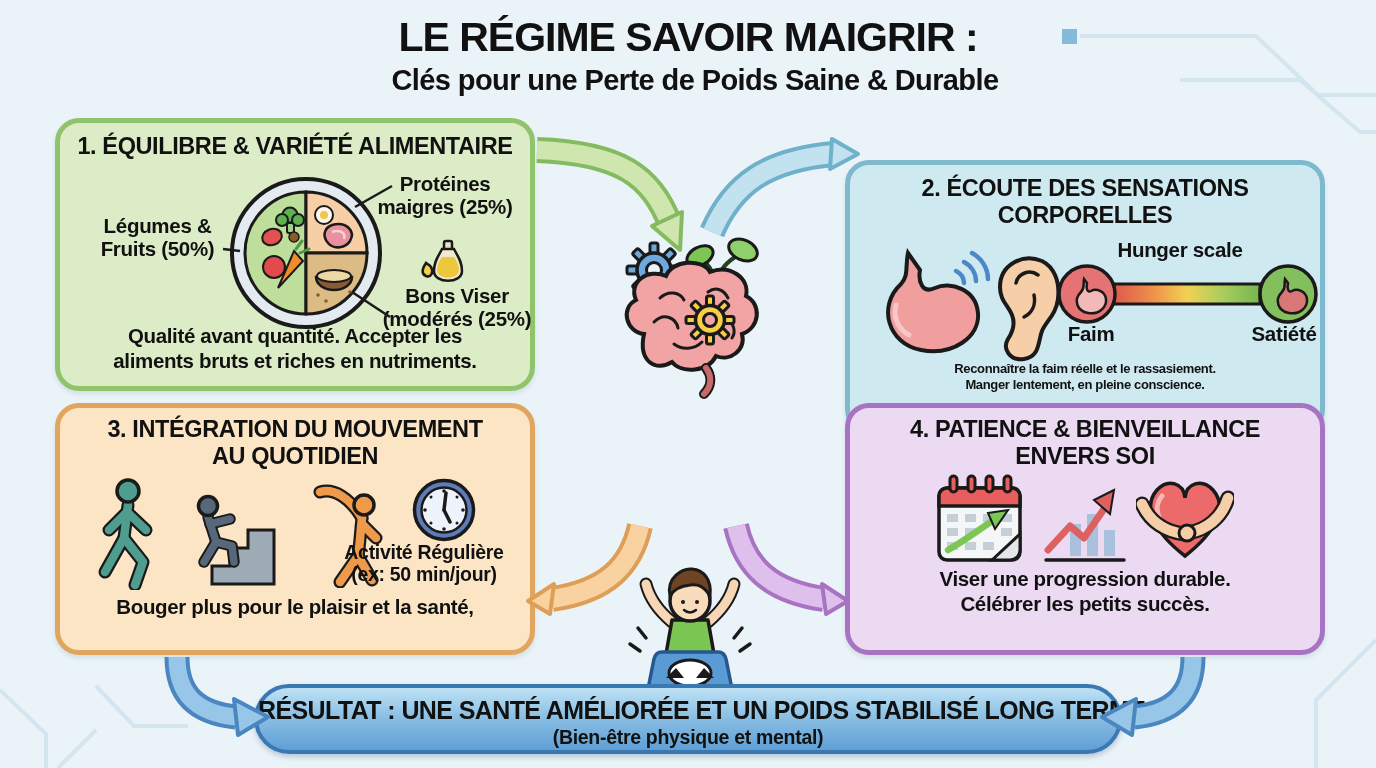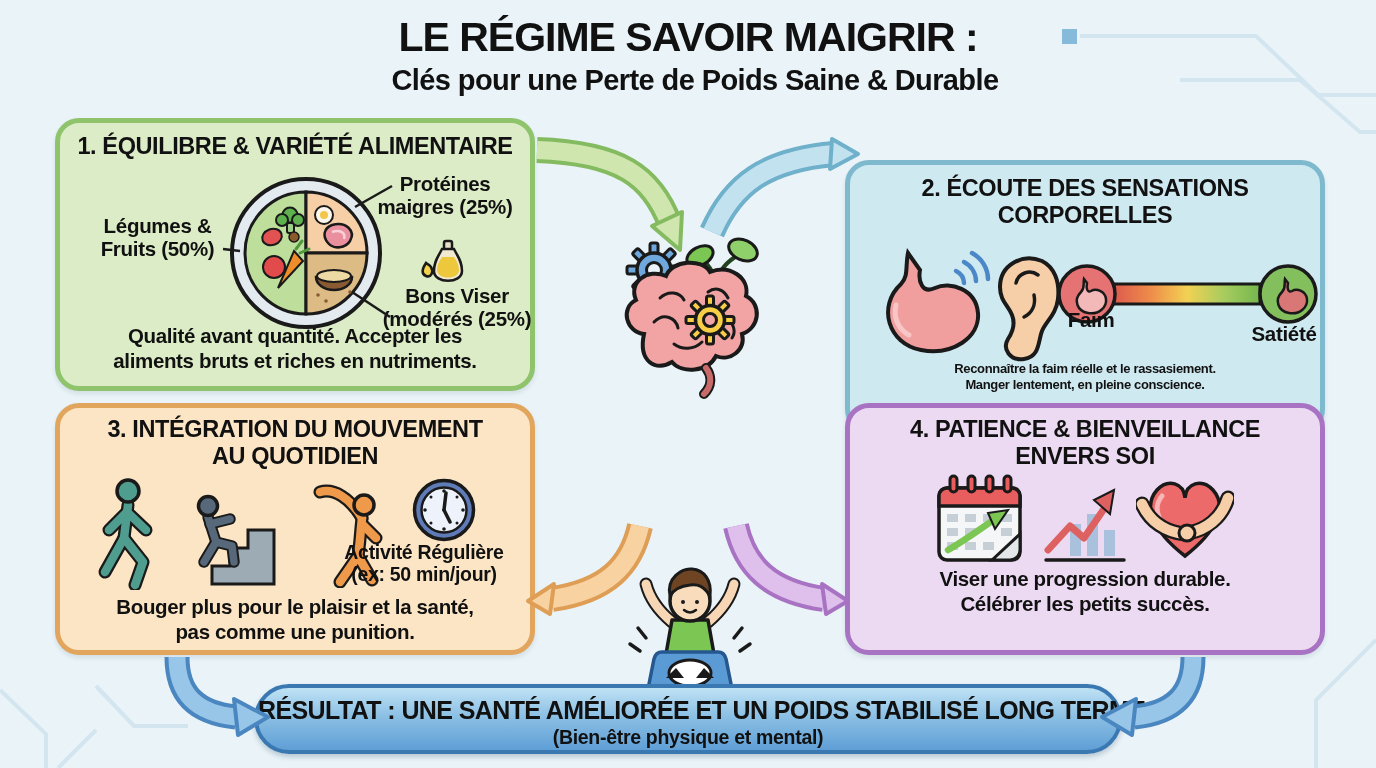--- a/index.html
+++ b/index.html
@@ -26,21 +26,21 @@
   #b1-lbl-pro{left:315px;top:50px;width:140px;}
   #b1-oil{position:absolute;left:358px;top:116px;}
   #b1-lbl-gras{left:322px;top:162px;width:150px;}
   #b1-body{left:12px;top:200px;width:446px;}
   
   #b2-title{top:10px;}
   #b2-stomach{position:absolute;left:14px;top:82px;}
   #b2-ear{position:absolute;left:138px;top:88px;}
   #b2-hs-title{left:212px;top:74px;width:236px;font-size:20.5px;}
   #b2-scale{position:absolute;left:206px;top:98px;}
-  #b2-faim{left:206px;top:144px;width:70px;}
+  #b2-faim{left:206px;top:158px;width:70px;}
   #b2-sat{left:384px;top:158px;width:100px;}
   #b2-body{left:6px;top:196px;width:458px;font-size:13px;}
   
   #b3-title{top:8px;}
   #b3-walk{position:absolute;left:28px;top:70px;}
   #b3-stairs{position:absolute;left:118px;top:78px;}
   #b3-stretch{position:absolute;left:248px;top:68px;}
   #b3-clock{position:absolute;left:352px;top:70px;}
   #b3-act{left:268px;top:134px;width:192px;font-size:19.5px;}
   #b3-body{left:14px;top:186px;width:442px;}
@@ -148,20 +148,21 @@
         <path d="M92,24 a14,14 0 0 1 8,12"></path>
         <path d="M100,15 a22,22 0 0 1 12,19"></path>
         <path d="M108,6 a30,30 0 0 1 16,26"></path>
       </g>
     </svg>
     <svg id="b2-ear" width="74" height="112" viewBox="0 0 74 112">
       <path d="M54,8 C34,0 12,12 12,34 C12,48 20,52 24,62 C28,72 24,80 20,86 C14,96 22,108 36,106 C52,104 50,88 54,78 C58,68 68,62 70,46 C72,28 66,14 54,8 z" fill="#f6cfa8" stroke="#1a1a1a" stroke-width="4"></path>
       <path d="M28,30 C30,20 42,16 50,22" fill="none" stroke="#1a1a1a" stroke-width="3.5" stroke-linecap="round"></path>
       <path d="M36,64 C44,60 48,52 46,42" fill="none" stroke="#1a1a1a" stroke-width="3.5" stroke-linecap="round"></path>
     </svg>
+    <div class="lbl" id="b2-hs-title">Hunger scale</div>
     <svg id="b2-scale" width="270" height="62" viewBox="0 0 270 62">
       <defs>
         <linearGradient id="hsgrad" x1="0" y1="0" x2="1" y2="0">
           <stop offset="0" stop-color="#dd5a4e"></stop>
             <stop offset="0.25" stop-color="#ee8c4a"></stop>
           <stop offset="0.5" stop-color="#f2d153"></stop>
             <stop offset="0.75" stop-color="#a8cc5e"></stop>
           <stop offset="1" stop-color="#74b74e"></stop>
         </linearGradient>
       </defs>
@@ -249,21 +250,20 @@
       </g>
       <path d="M32,32 L34,15" stroke="#1a1a1a" stroke-width="3.5" stroke-linecap="round"></path>
       <path d="M32,32 L38,44" stroke="#1a1a1a" stroke-width="3.5" stroke-linecap="round"></path>
     </svg>
     <div class="lbl" id="b3-act">
       <span class="line">Activité Régulière</span>
       <span class="line">(ex: 50 min/jour)</span>
     </div>
     <div class="body-text" id="b3-body">
       <span class="line">Bouger plus pour le plaisir et la santé,</span>
-      <span class="line">pas comme une punition.</span>
     </div>
   </section>
 
   <section class="box" id="box4">
     <div class="h2" id="b4-title">
       <span class="line">4. PATIENCE &amp; BIENVEILLANCE</span>
       <span class="line">ENVERS SOI</span>
     </div>
     <svg id="b4-cal" width="95" height="95" viewBox="0 0 95 95">
       <rect x="7" y="14" width="81" height="72" rx="8" fill="#f4f6f7" stroke="#1a1a1a" stroke-width="3.5"></rect>

